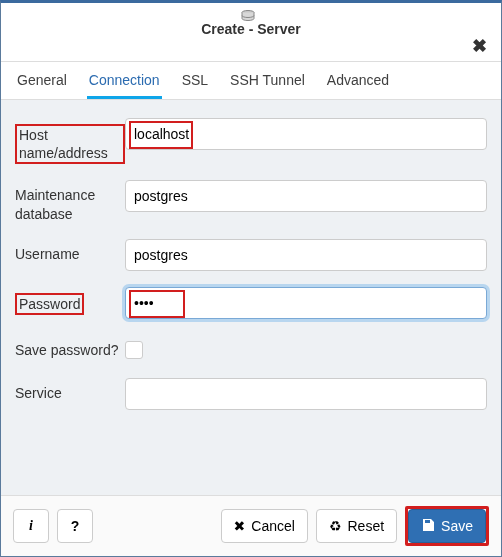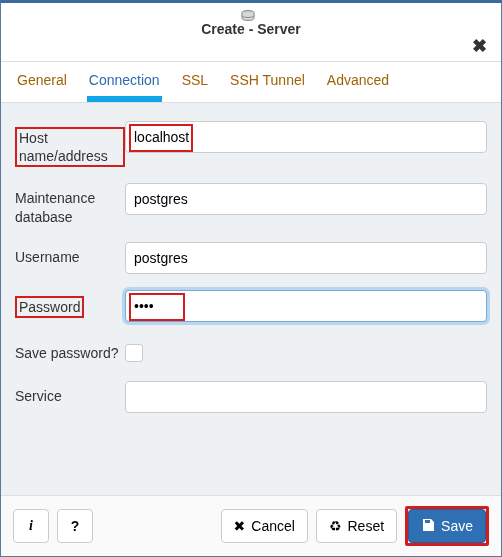--- a/index.html
+++ b/index.html
@@ -44,28 +44,28 @@
   }
   .tabs {
     display: flex;
     gap: 18px;
     padding: 0 14px;
     border-bottom: 1px solid #ddd;
     background: #fff;
   }
   .tab {
     padding: 10px 2px 8px;
-    color: #a16207;
+    color: #404040;
     cursor: pointer;
     border-bottom: 3px solid transparent;
     font-size: 14px;
   }
   .tab.active {
     color: #2b6bb0;
-    border-bottom: 6px solid #0ea5e9;
+    border-bottom: 3px solid #0ea5e9;
   }
   .body {
     flex: 1;
     background: #eef1f4;
     padding: 10px 14px;
     overflow: auto;
   }
   .form-row {
     display: flex;
     align-items: flex-start;

